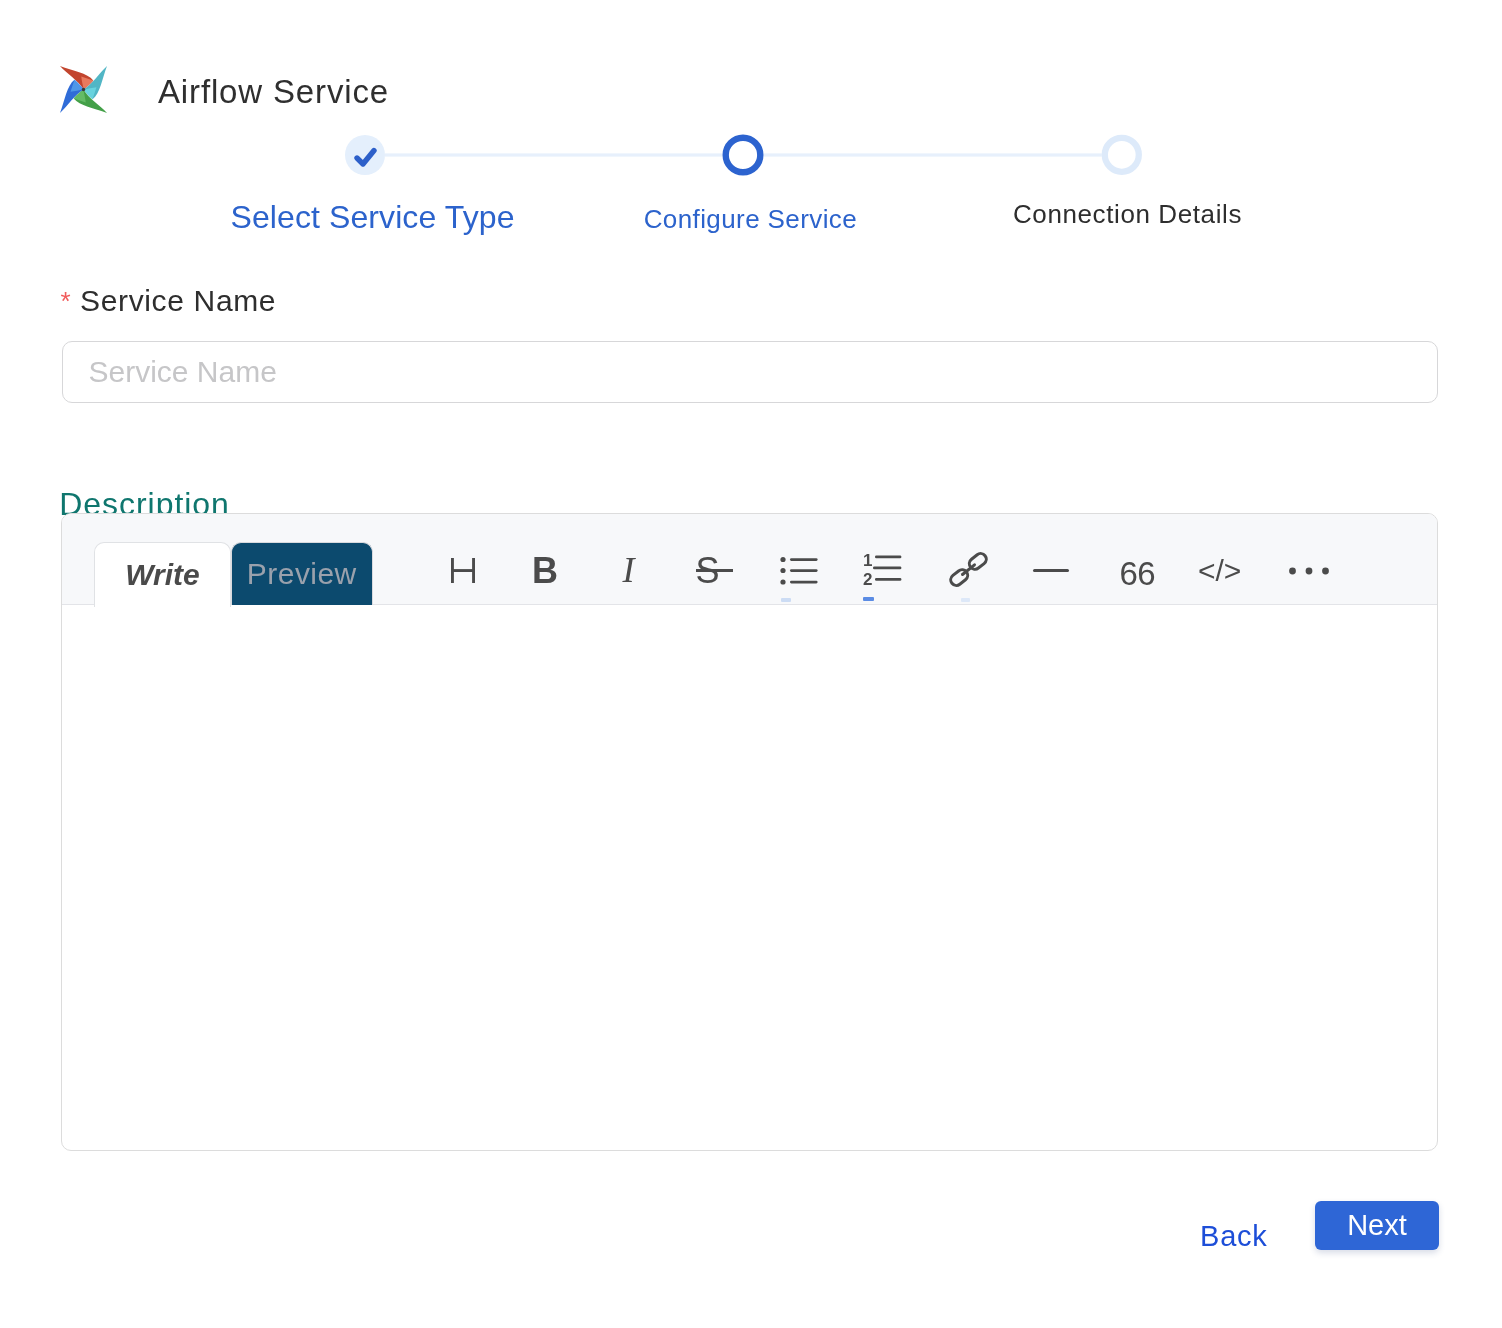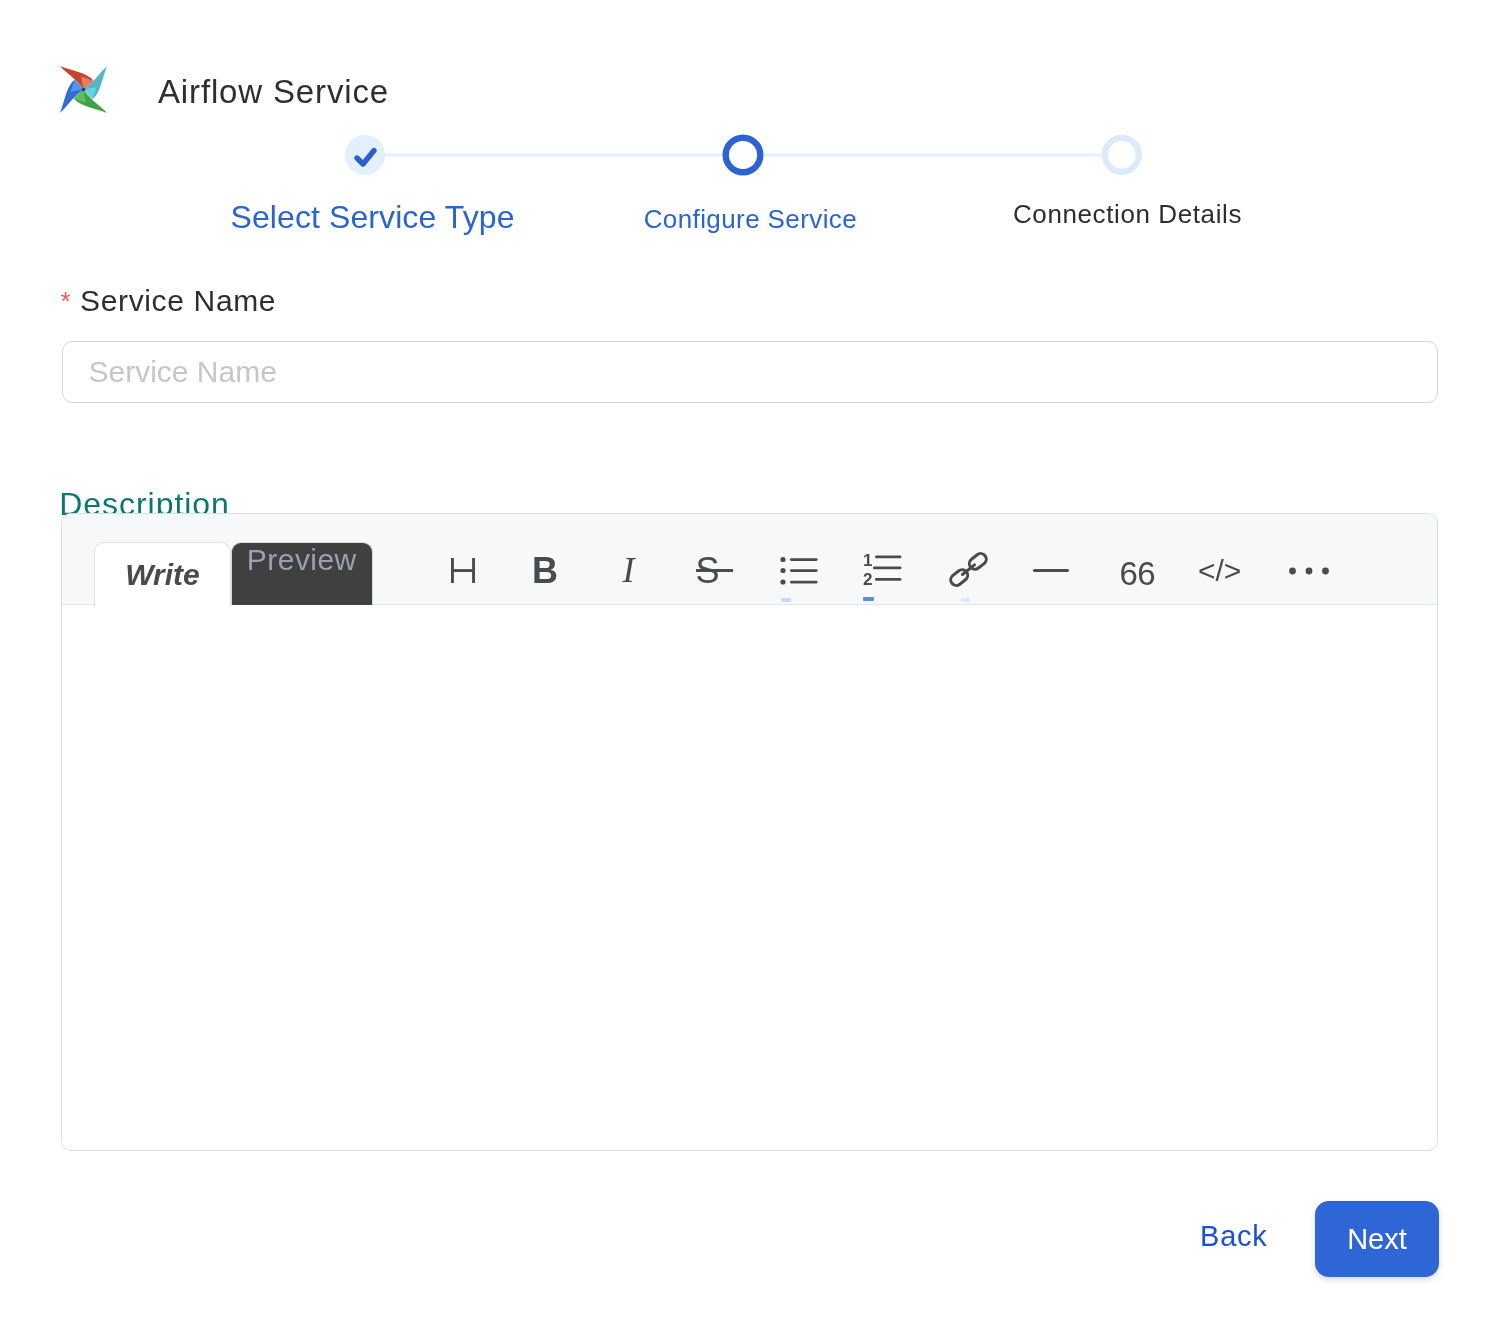--- a/index.html
+++ b/index.html
@@ -51,21 +51,21 @@
 <div class="abs" style="left:61.5px; top:340.5px; width:1376px; height:62px; border:1px solid #d7d7d9; border-radius:10px; display:flex; align-items:center; padding-left:26px;">
   <span style="font-size:30px; letter-spacing:0px; color:#c6c6c8;">Service Name</span>
 </div>
 
 <div class="abs" style="left:59.3px; top:459.8px; font-size:32px; line-height:1; letter-spacing:0.95px; color:#0f766e;margin-top:28px;">Description</div>
 
 <div class="abs" style="left:61px; top:512.5px; width:1376.5px; height:638.5px; border:1px solid #dcdcdc; border-radius:10px; background:#fff; overflow:hidden;">
 
   <div class="abs" style="left:0; top:0; width:100%; height:91px; background:#f7f8fa; border-bottom:1px solid #e3e4e8;"></div>
 
-  <div class="abs" style="left:168.8px; top:28.3px; width:142px; height:63.4px; background:#404040; border:1px solid #d9dade; border-bottom:none; border-radius:10px 10px 0 0; display:flex; align-items:flex-start; justify-content:center;">
+  <div class="abs" style="left:168.8px; top:28.3px; width:142px; height:63.4px; background:#0c4a6e; border:1px solid #d9dade; border-bottom:none; border-radius:10px 10px 0 0; display:flex; align-items:center; justify-content:center;">
     <span style="font-size:30px; letter-spacing:0.45px; color:#9aa1ac;">Preview</span>
   </div>
   <div class="abs" style="left:32.3px; top:28.3px; width:136.5px; height:65px; background:#fff; border:1px solid #e0e2e5; border-bottom:none; border-radius:10px 10px 0 0; display:flex; align-items:center; justify-content:center;font-style:italic;">
     <span style="font-size:30px; font-weight:bold; color:#4a4a4a;">Write</span>
   </div>
 
   <svg class="abs" style="left:389px; top:44.5px;" width="24" height="25" viewBox="0 0 24 25">
     <rect x="0" y="0" width="2.9" height="25" fill="#4b4b4b"></rect>
     <rect x="21.1" y="0" width="2.9" height="25" fill="#4b4b4b"></rect>
     <rect x="0" y="11.1" width="24" height="2.9" fill="#4b4b4b"></rect>
@@ -112,15 +112,15 @@
     <circle cx="36.5" cy="4" r="3.4" fill="#4b4b4b"></circle>
   </svg>
 
   <div class="abs" style="left:719px; top:84px; width:10px; height:4px; background:#ccdcf4; border-radius:1px;"></div>
   <div class="abs" style="left:801px; top:83.5px; width:11px; height:4px; background:#5b8ce4; border-radius:1px;"></div>
   <div class="abs" style="left:899px; top:84.5px; width:9px; height:3.5px; background:#dde8f8; border-radius:1px;"></div>
 
 </div>
 
 <div class="abs" style="left:1200px; top:1221.8px; font-size:29px; line-height:1; letter-spacing:0.8px; color:#1d4ed8;">Back</div>
-<div class="abs" style="left:1315px; top:1201px; width:124px; height:76px; background:#2e66d6; border-radius:14px; display:flex; align-items:center; justify-content:center; box-shadow:0 3px 6px rgba(40,60,120,0.18);">
+<div class="abs" style="left:1315px; top:1201px; width:124px; height:49px; background:#2e66d6; border-radius:6px; display:flex; align-items:center; justify-content:center; box-shadow:0 3px 6px rgba(40,60,120,0.18);">
   <span style="font-size:29px; color:#fff;">Next</span>
 </div>
 
 </body></html>

